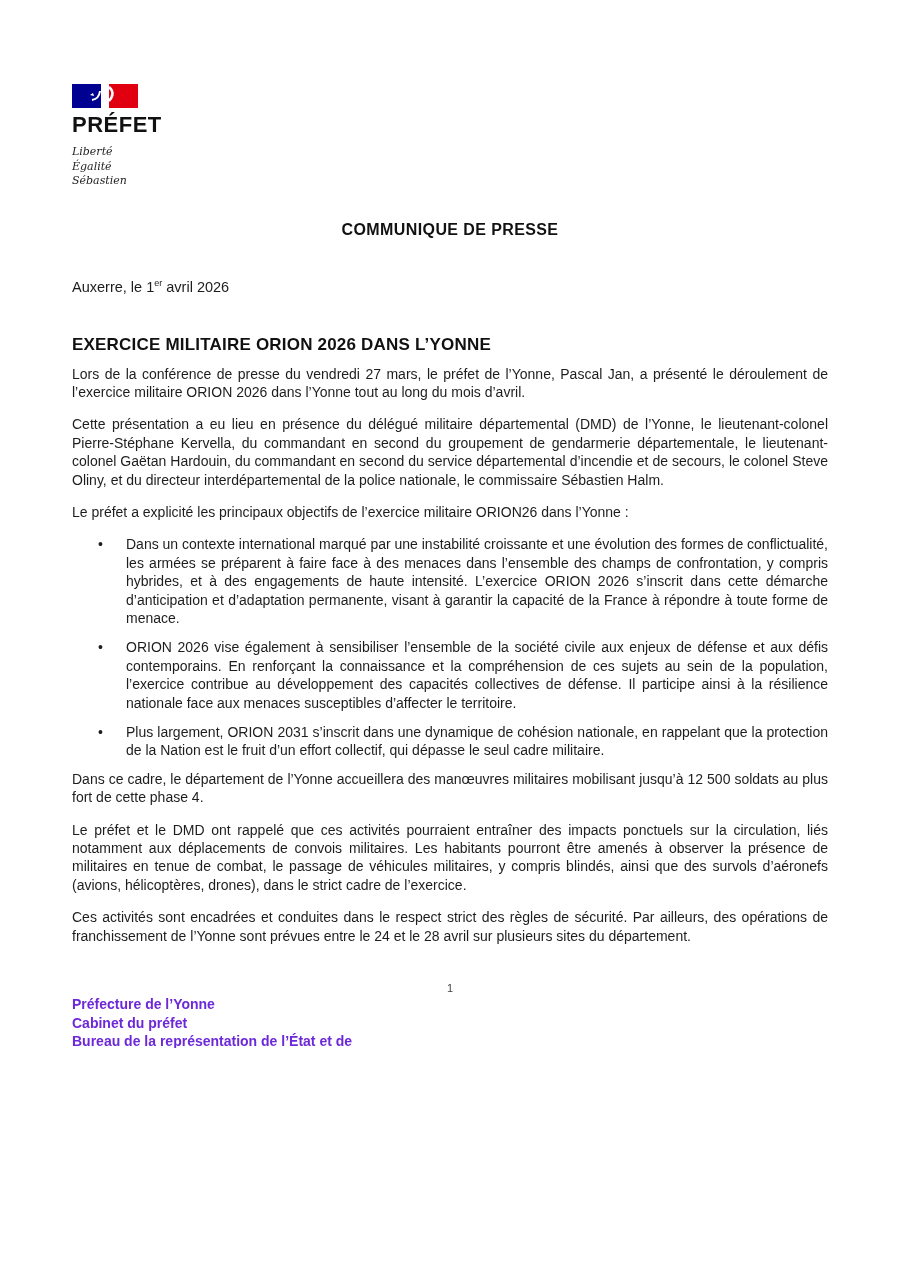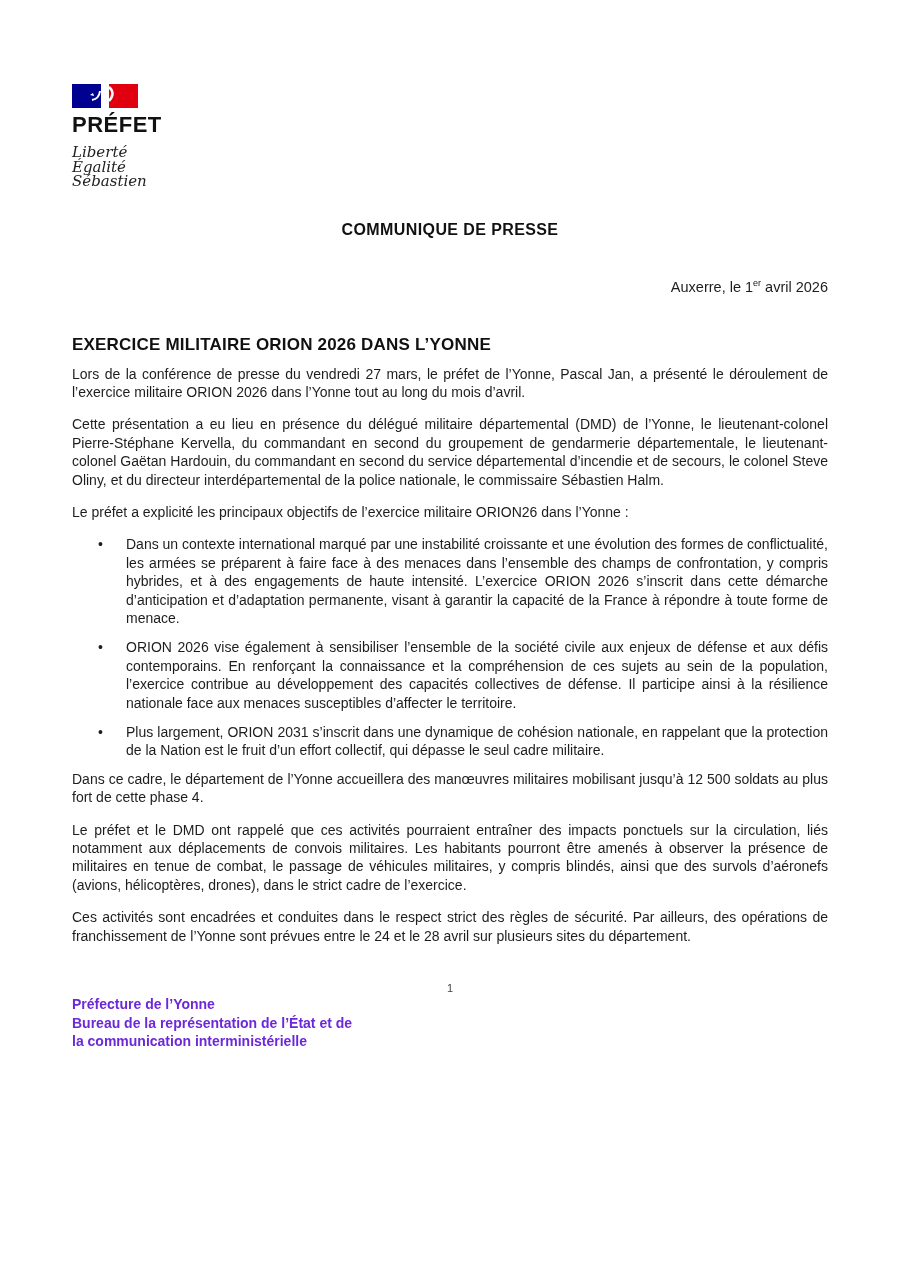--- a/index.html
+++ b/index.html
@@ -25,37 +25,36 @@
     font-weight: bold;
     font-size: 22px;
     line-height: 24px;
     letter-spacing: 0.5px;
     color: #111;
   }
   .motto {
     margin-top: 8px;
     font-family: "DejaVu Serif", serif;
     font-style: italic;
-    font-size: 15px;
+    font-size: 11px;
     line-height: 14.5px;
     color: #222;
   }
 
   
   .press-title {
     margin-top: 32px;
     text-align: center;
     font-weight: bold;
     font-size: 16px;
     letter-spacing: 0.4px;
     color: #111;
   }
   .dateline {
     margin-top: 40px;
-    text-align: right;
     font-size: 14.5px;
     color: #1d1d1d;
   }
   .dateline sup { font-size: 9px; vertical-align: super; line-height: 0; }
 
   
   .article-heading {
     margin-top: 40px;
     font-weight: bold;
     font-size: 17px;
@@ -157,20 +156,21 @@
       <li>ORION 2026 vise également à sensibiliser l’ensemble de la société civile aux enjeux de défense et aux défis contemporains. En renforçant la connaissance et la compréhension de ces sujets au sein de la population, l’exercice contribue au développement des capacités collectives de défense. Il participe ainsi à la résilience nationale face aux menaces susceptibles d’affecter le territoire.</li>
       <li>Plus largement, ORION 2031 s’inscrit dans une dynamique de cohésion nationale, en rappelant que la protection de la Nation est le fruit d’un effort collectif, qui dépasse le seul cadre militaire.</li>
     </ul>
 
     <p class="para">Dans ce cadre, le département de l’Yonne accueillera des manœuvres militaires mobilisant jusqu’à 12 500 soldats au plus fort de cette phase 4.</p>
     <p class="para">Le préfet et le DMD ont rappelé que ces activités pourraient entraîner des impacts ponctuels sur la circulation, liés notamment aux déplacements de convois militaires. Les habitants pourront être amenés à observer la présence de militaires en tenue de combat, le passage de véhicules militaires, y compris blindés, ainsi que des survols d’aéronefs (avions, hélicoptères, drones), dans le strict cadre de l’exercice.</p>
     <p class="para">Ces activités sont encadrées et conduites dans le respect strict des règles de sécurité. Par ailleurs, des opérations de franchissement de l’Yonne sont prévues entre le 24 et le 28 avril sur plusieurs sites du département.</p>
 
     <div class="signature">
       <div>Préfecture de l’Yonne</div>
+      <div>Cabinet du préfet</div>
       <div>Bureau de la représentation de l’État et de</div>
       <div>la communication interministérielle</div>
     </div>
 
     <div class="contact">
       <div>Tél : 03 86 72 79 73</div>
       <div>Place de la préfecture</div>
     </div>
 
   </div>

